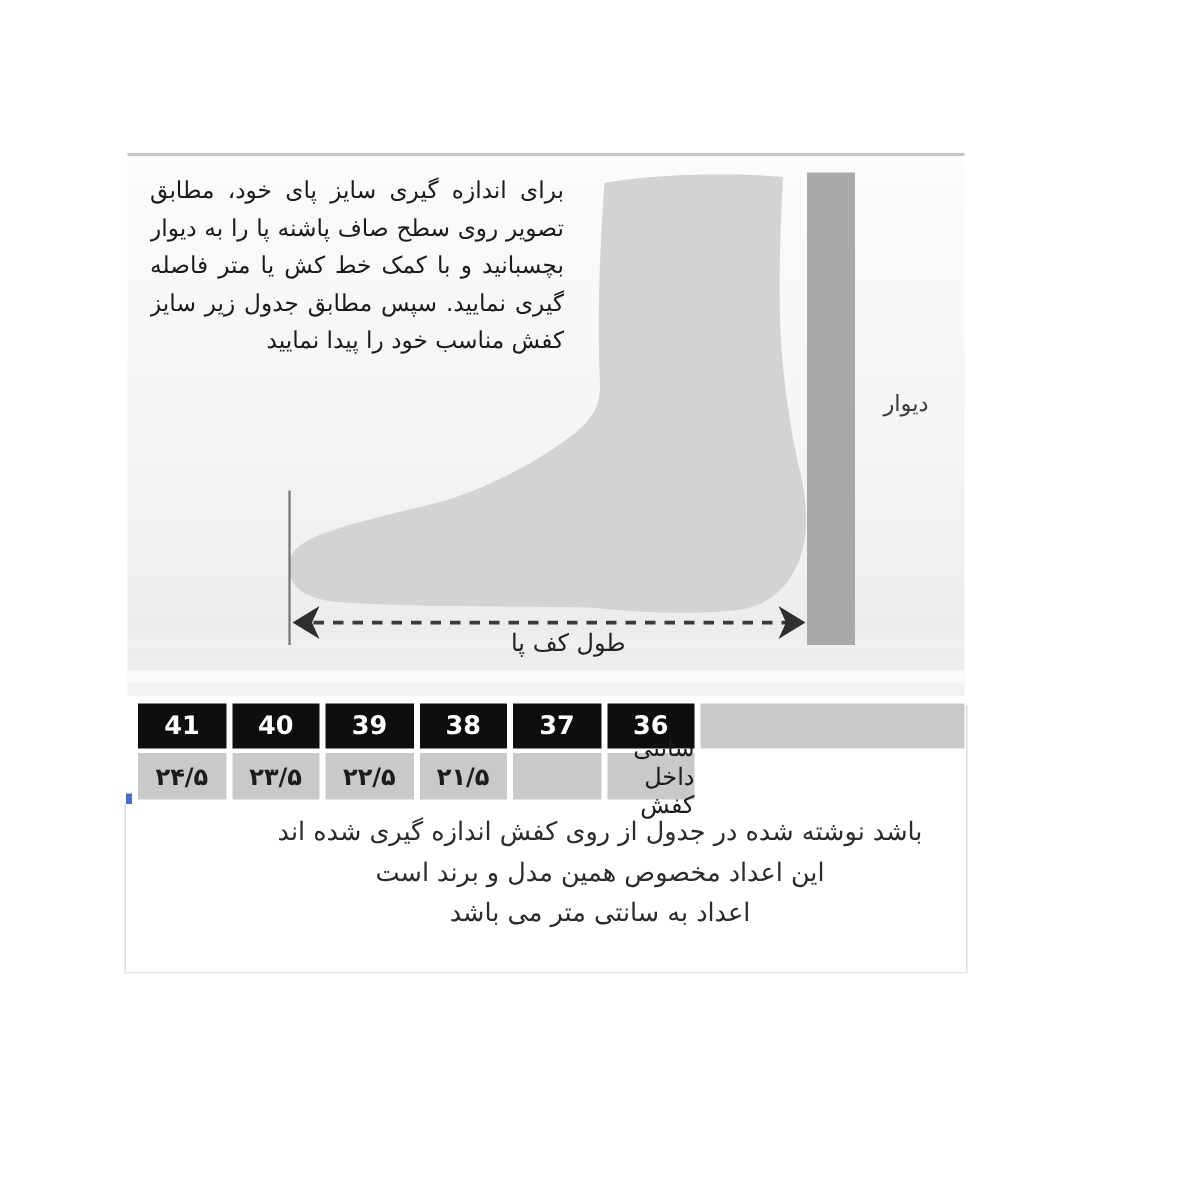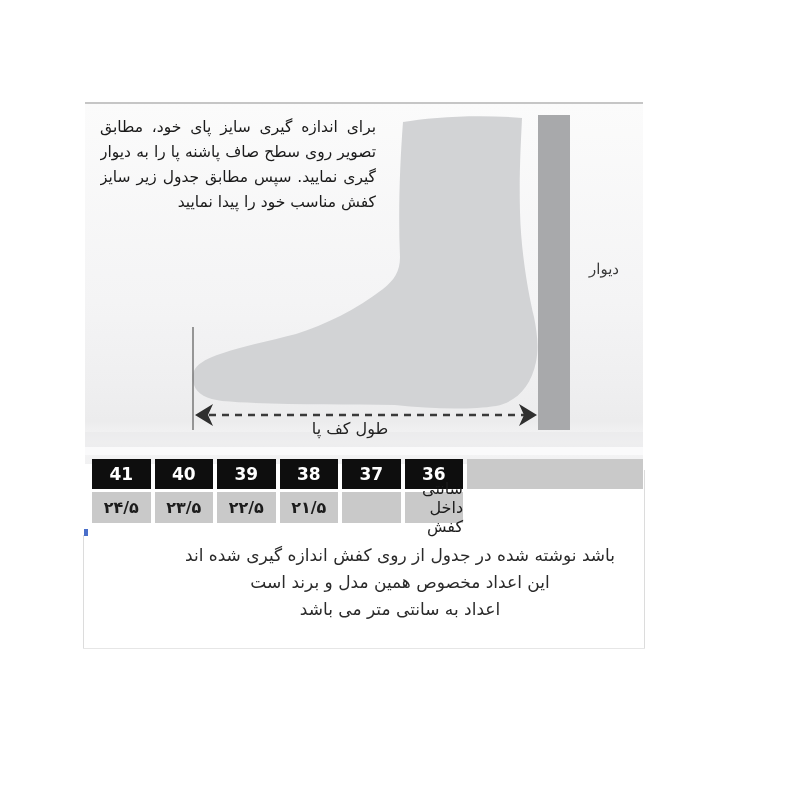--- a/index.html
+++ b/index.html
@@ -50,36 +50,35 @@
   .instruction .iline:last-child { text-align-last: right; }
 
   .wall-label {
     position: absolute;
     left: 496px; top: 156px;
     width: 46px;
     direction: rtl;
     text-align: center;
     font-size: 15px;
     color: #3a3a3a;
-    font-family: Liberation Serif, serif;
   }
   .length-label {
     position: absolute;
     left: 198px; top: 315px;
     width: 134px;
     direction: rtl;
-    text-align: center;
+    text-align: right;
     font-size: 16px;
     color: #222222;
   }
 
   
   .size-table {
     position: absolute;
-    left: 92px; top: 459px;
+    left: 92px; top: 469px;
     width: 551px;
     display: grid;
     grid-template-columns: repeat(6, 1fr) 176px;
     grid-template-rows: 30px 31px;
     column-gap: 4px;
     row-gap: 3px;
   }
   .size-table .cell {
     display: flex;
     align-items: center;
@@ -161,20 +160,21 @@
       <g>
         <line x1="124" y1="311" x2="440" y2="311" stroke="#3a3a3a" stroke-width="2.5" stroke-dasharray="7 6"></line>
         <polygon points="110,311 128,300 123,311 128,322" fill="#2f2f2f"></polygon>
         <polygon points="452,311 434,300 439,311 434,322" fill="#2f2f2f"></polygon>
       </g>
     </svg>
 
     <div class="instruction">
       <div class="iline">برای اندازه گیری سایز پای خود، مطابق</div>
       <div class="iline">تصویر روی سطح صاف پاشنه پا را به دیوار</div>
+      <div class="iline">بچسبانید و با کمک خط کش یا متر فاصله</div>
       <div class="iline">گیری نمایید. سپس مطابق جدول زیر سایز</div>
       <div class="iline">کفش مناسب خود را پیدا نمایید</div>
     </div>
 
     <div class="wall-label">دیوار</div>
 
     <div class="length-label">طول کف پا</div>
   </div>
 
   <div class="size-table">

